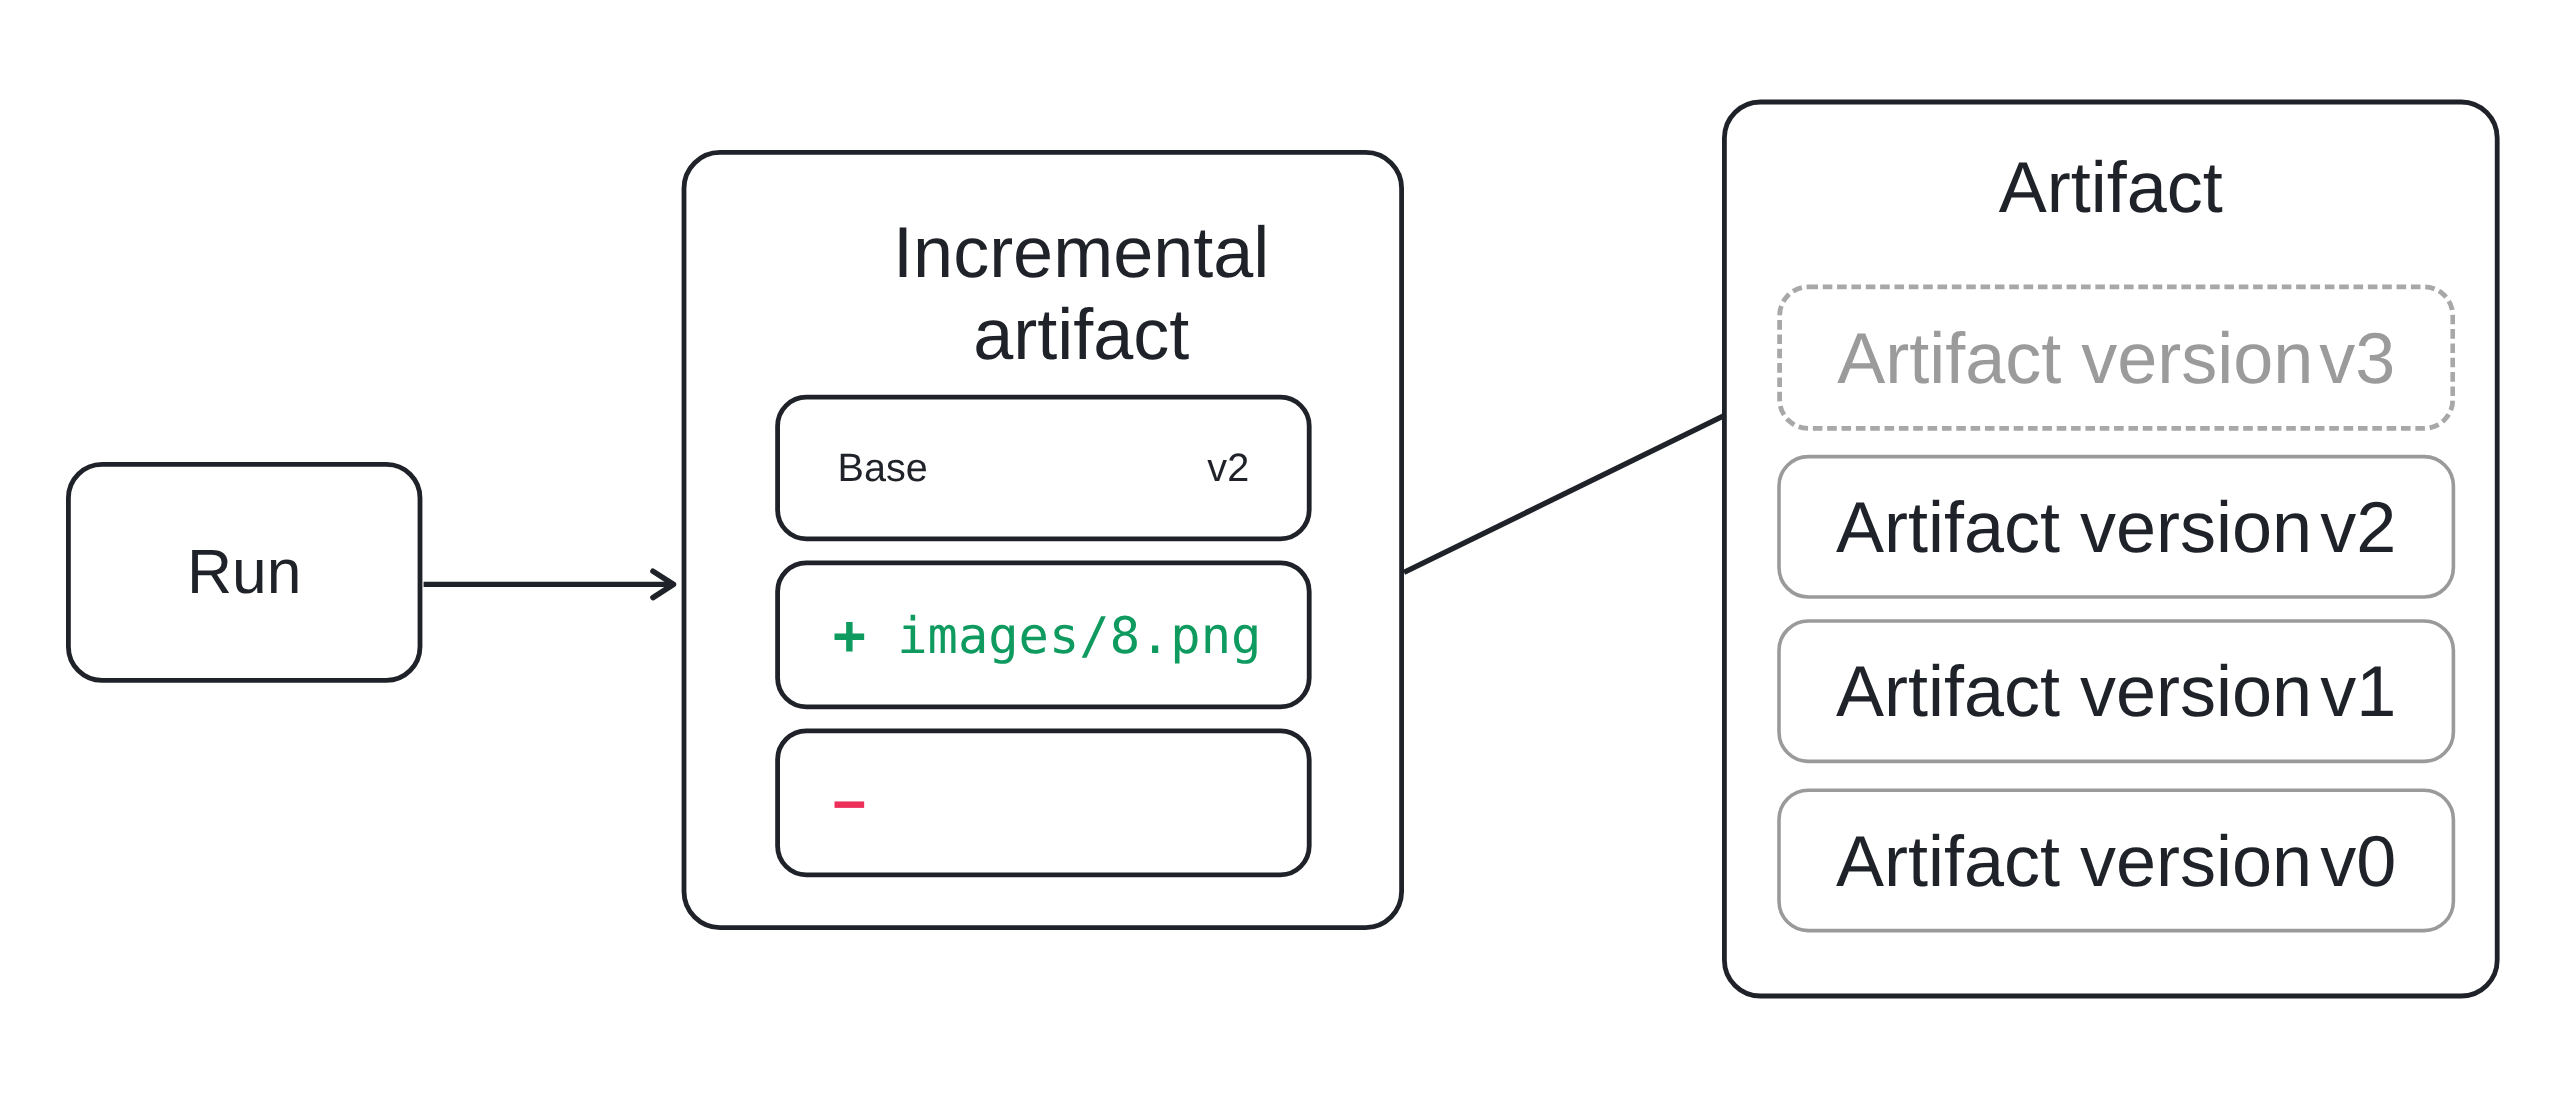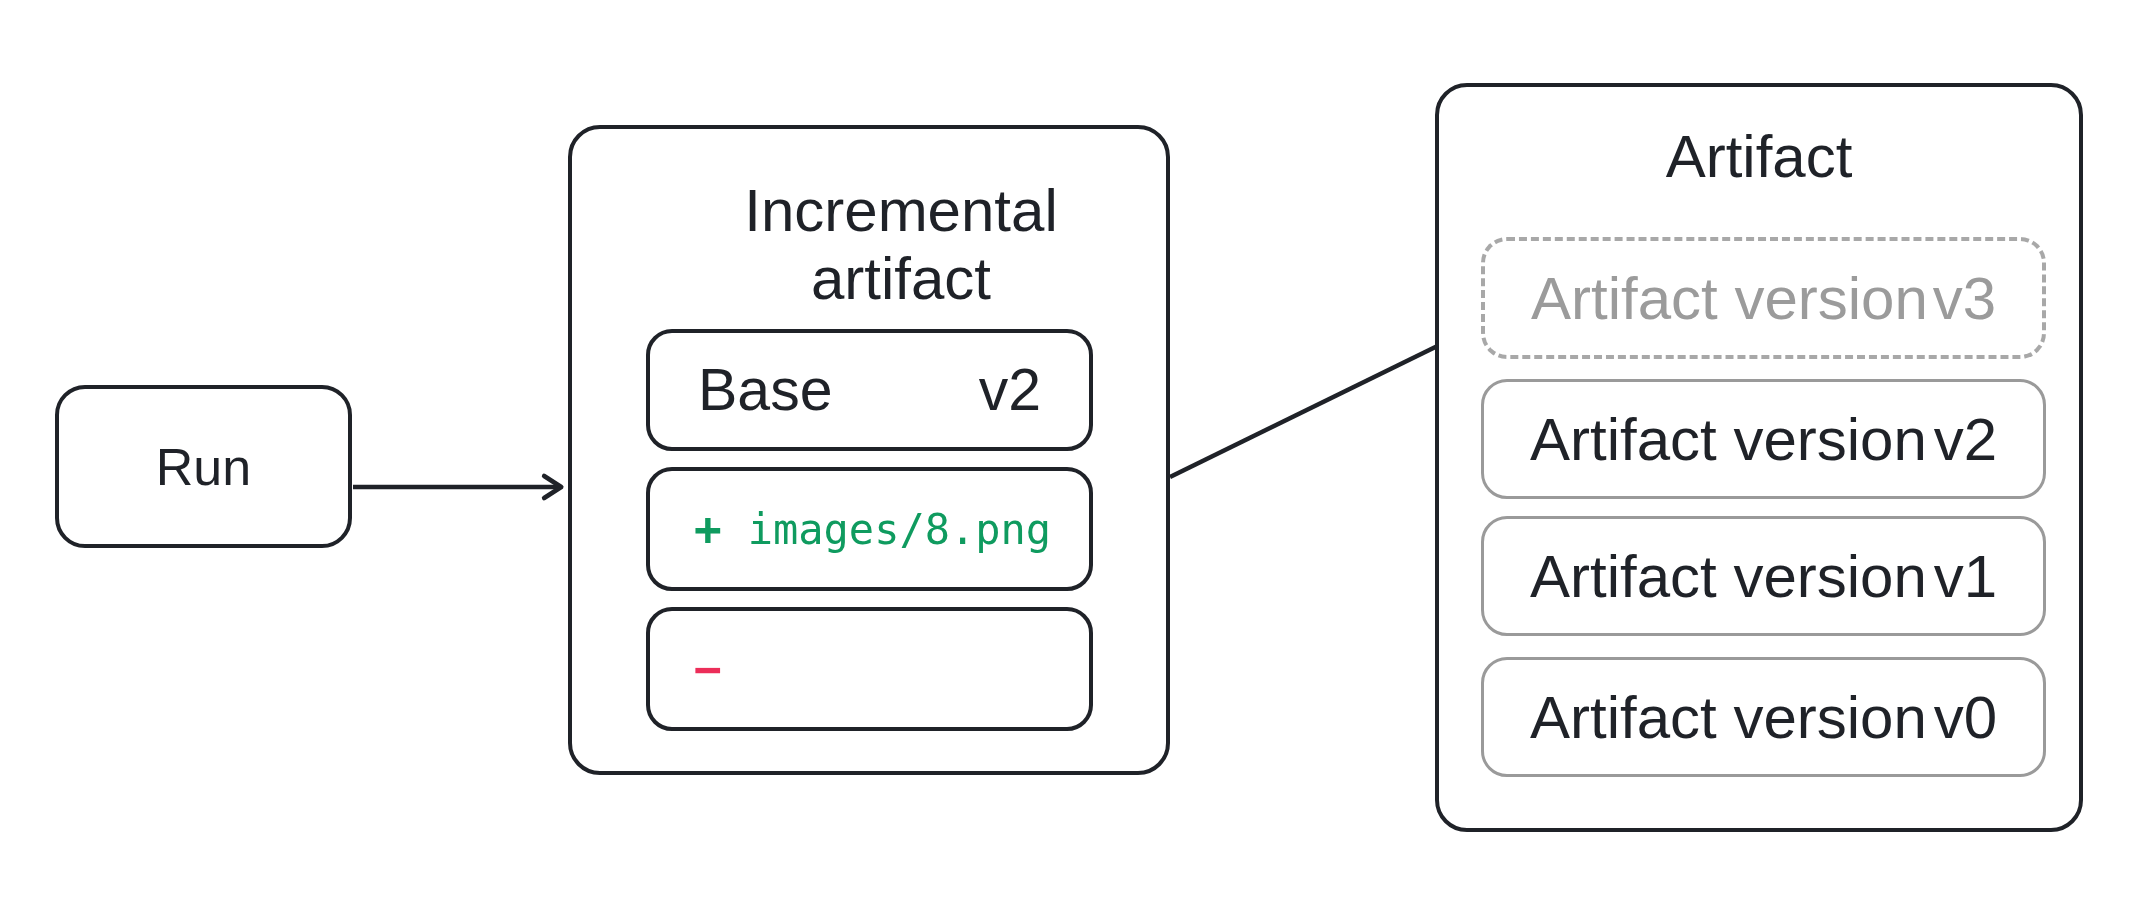--- a/index.html
+++ b/index.html
@@ -28,21 +28,21 @@
   }
   .node {
     position: absolute;
     border: 4.5px solid var(--line-dark);
     border-radius: 32px;
     background: #ffffff;
   }
   
   .run-box {
     left: 55px; top: 385px;
-    width: 297px; height: 163px;
+    width: 297px; height: 184px;
     border-radius: 30px;
     display: flex; align-items: center; justify-content: center;
     font-size: 52px;
   }
   
   .inc-box {
     left: 568px; top: 125px;
     width: 602px; height: 650px;
   }
   .inc-title {
@@ -67,21 +67,21 @@
     left: 74px;
     width: 447px;
     height: 122px;
     border: 4.5px solid var(--line-dark);
     border-radius: 26px;
     background: #ffffff;
     display: flex;
     align-items: center;
     justify-content: space-between;
     padding: 0 48px;
-    font-size: 59px;
+    font-size: 33px;
   }
   .sub-box.base { top: 200px; }
   .sub-box.mono-row {
     justify-content: flex-start;
     padding: 0 38px 0 44px;
     font-family: "DejaVu Sans Mono", monospace;
     font-size: 42px;
   }
   .sub-box.add { top: 338px; height: 124px; color: var(--added-green); }
   .sub-box.del { top: 478px; height: 124px; color: var(--removed-red); }

